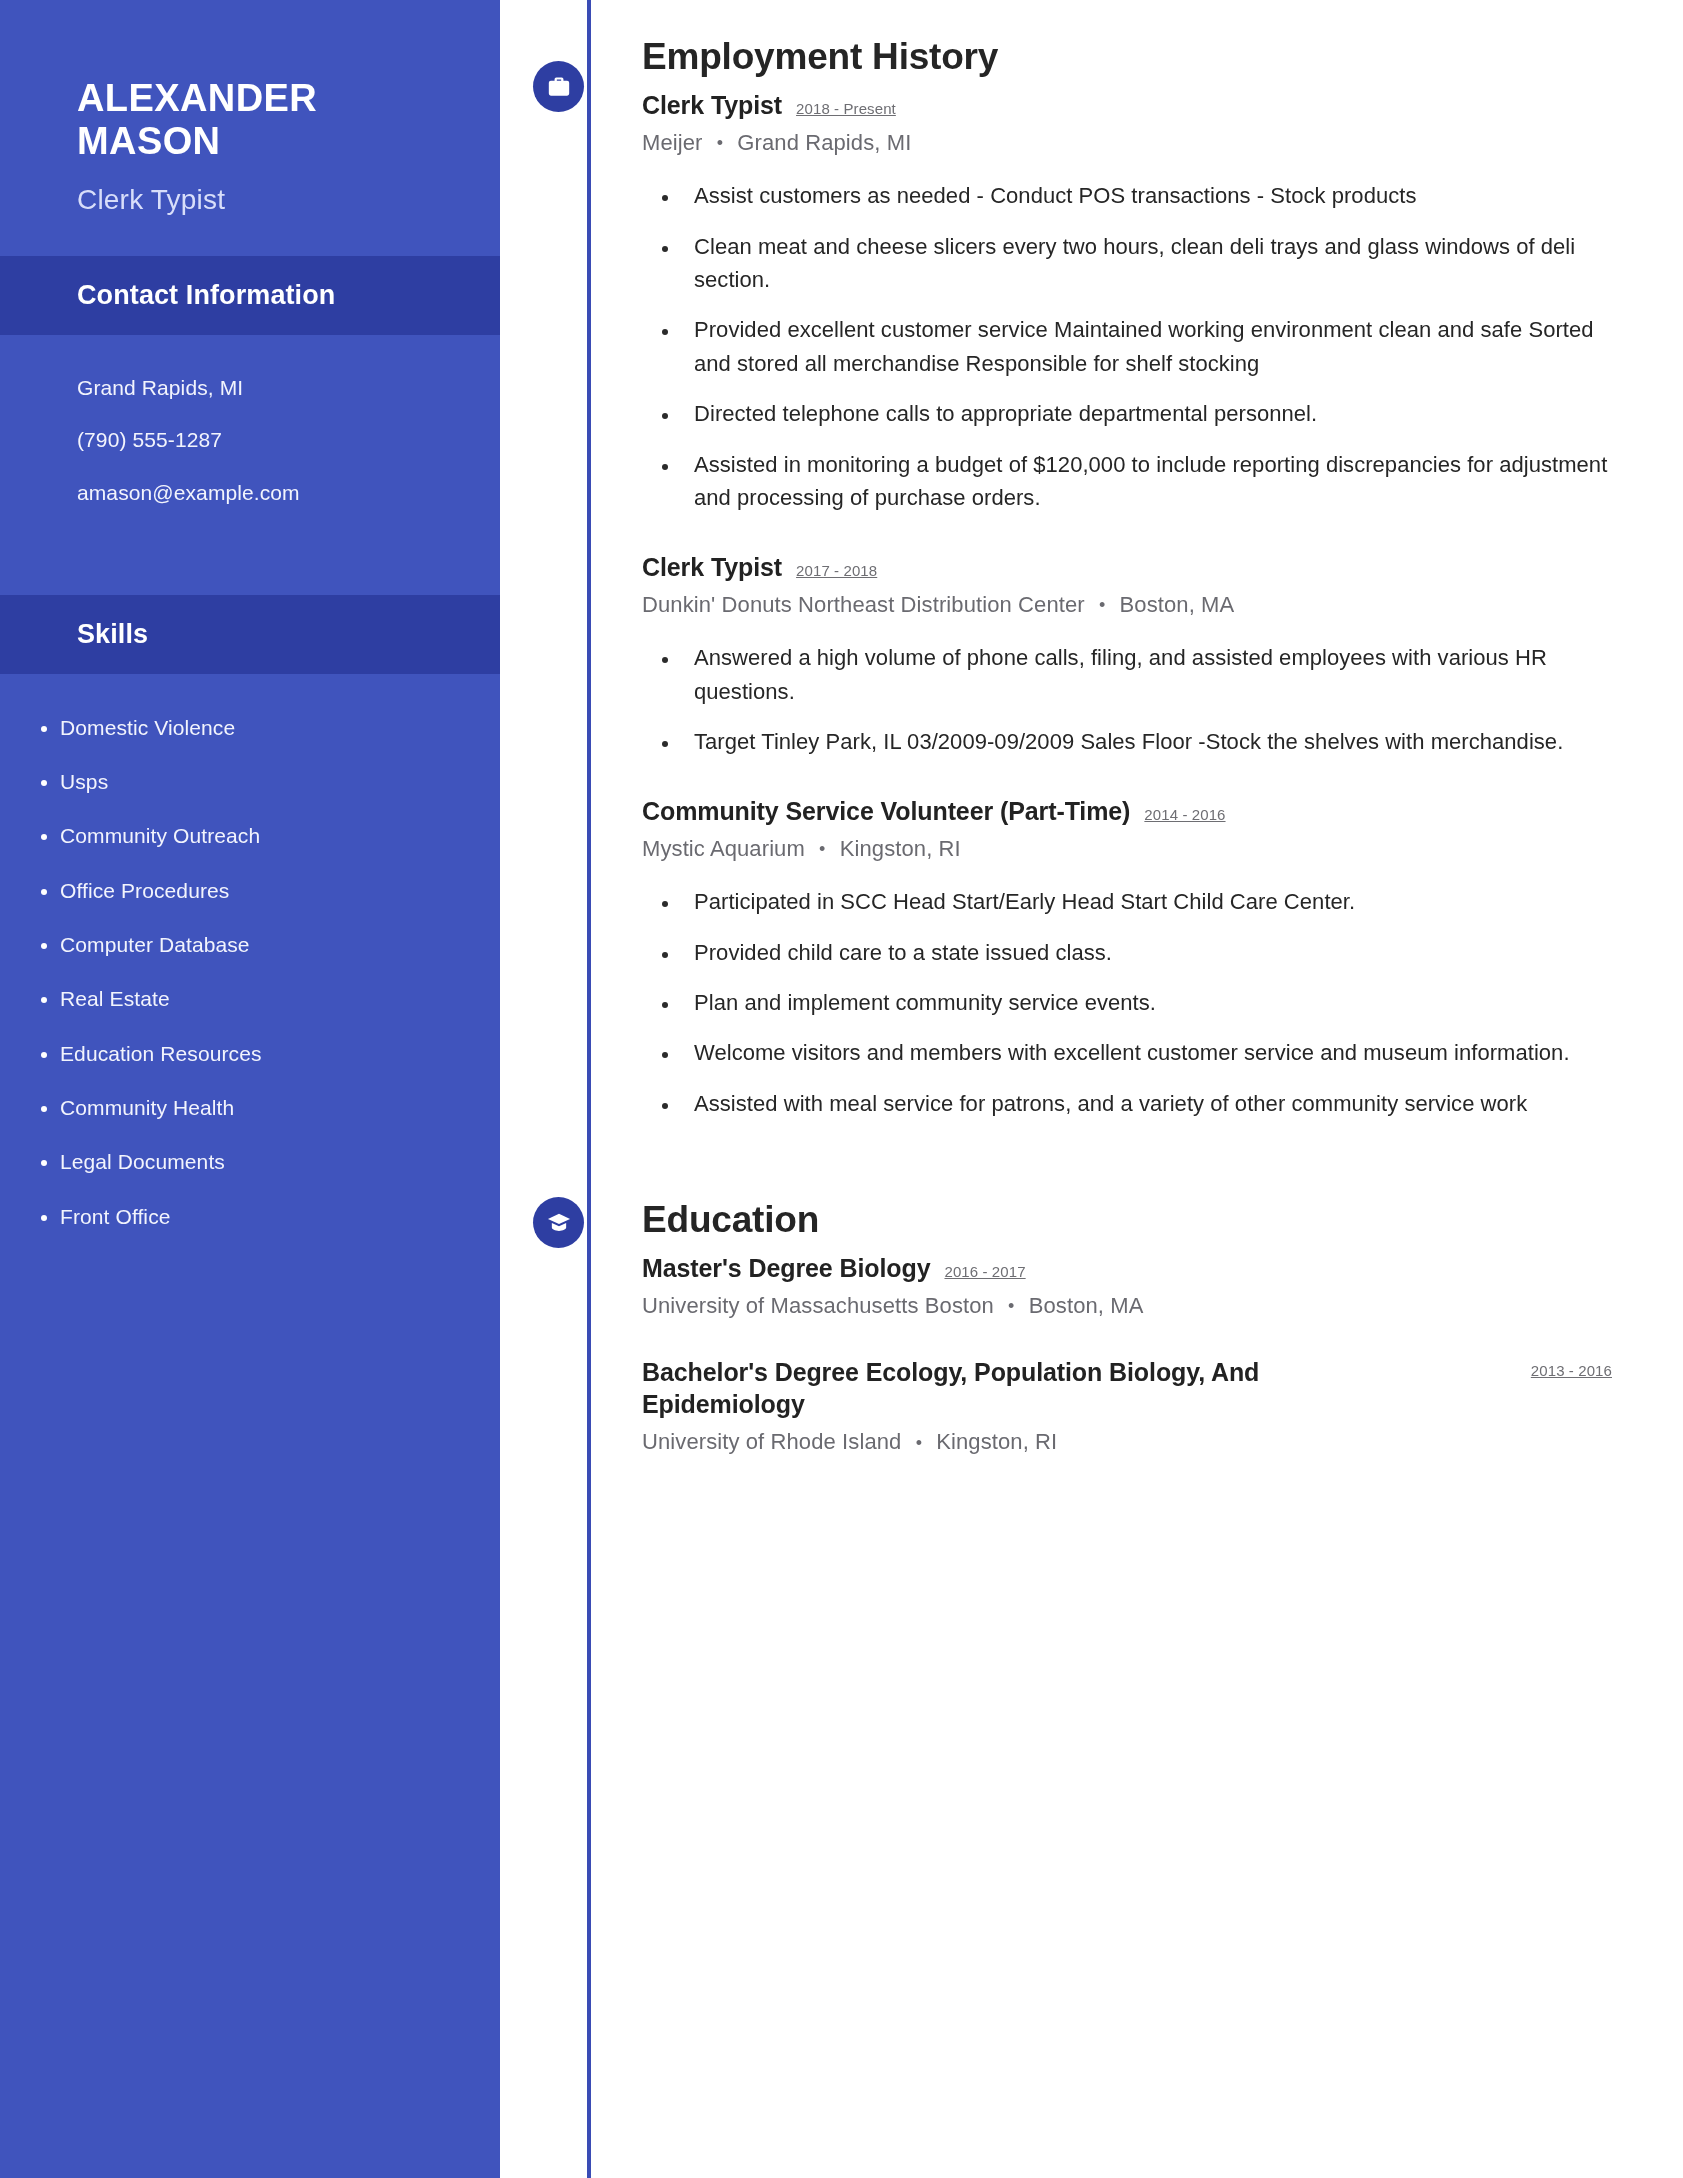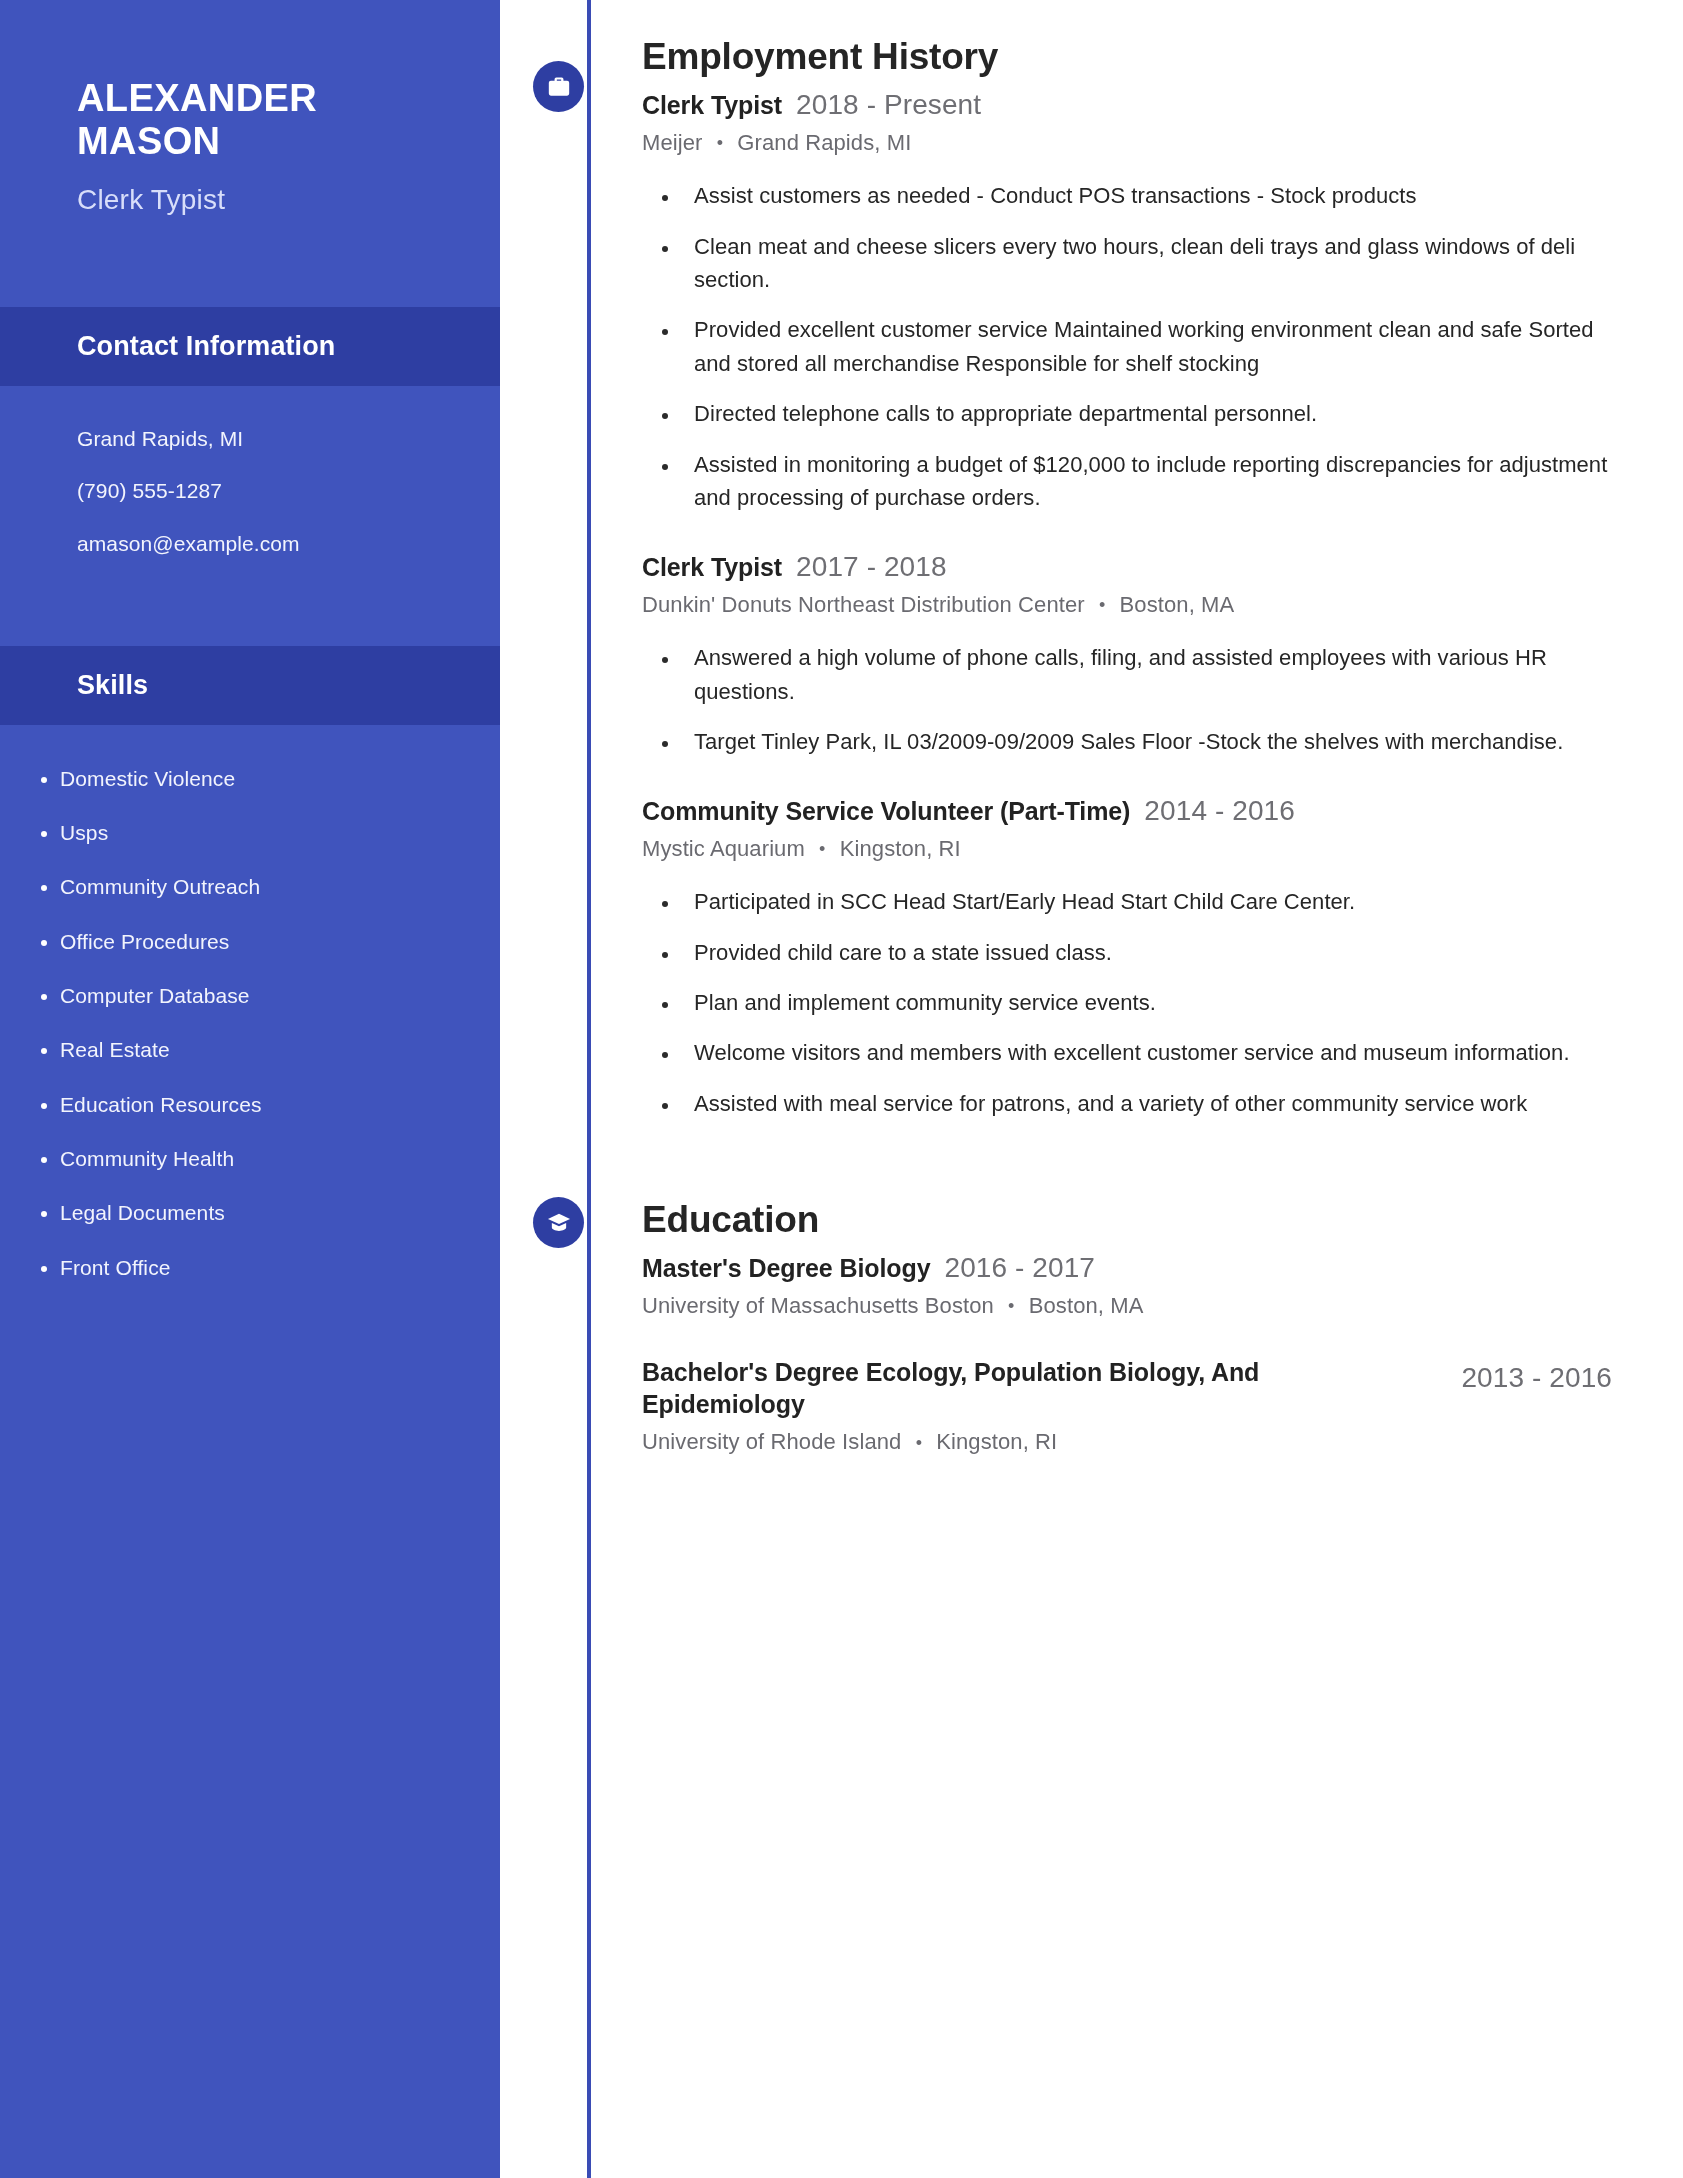--- a/index.html
+++ b/index.html
@@ -50,21 +50,21 @@
   }
 
   .side-header {
     background: #2e3ea2;
     padding: 24px 77px 24px 77px;
     font-size: 27px;
     font-weight: bold;
     color: #ffffff;
     letter-spacing: 0.1px;
   }
-  .side-header.contact { margin-top: 91px; }
+  .side-header.contact { margin-top: 40px; }
   .side-header.skills  { margin-top: 49px; }
 
   .contact-list {
     padding: 40px 59px 40px 77px;
     list-style: none;
   }
   .contact-list li {
     font-size: 21px;
     line-height: 1.25;
     color: #f2f4fd;
@@ -153,26 +153,27 @@
     gap: 0;
   }
   .entry-title {
     font-size: 25px;
     font-weight: bold;
     color: #222222;
     letter-spacing: -0.1px;
     line-height: 1.28;
   }
   .entry-date {
-    font-size: 28px;
+    font-size: 15px;
     color: #6e6e73;
     font-weight: 400;
     letter-spacing: 0.1px;
     white-space: nowrap;
     margin-left: 14px;
+    text-decoration: underline;
   }
   .entry-date.right {
     margin-left: 0;
     align-self: flex-start;
     padding-top: 6px;
   }
   .entry-sub {
     font-size: 22px;
     color: #6a6a70;
     margin-top: 8px;

